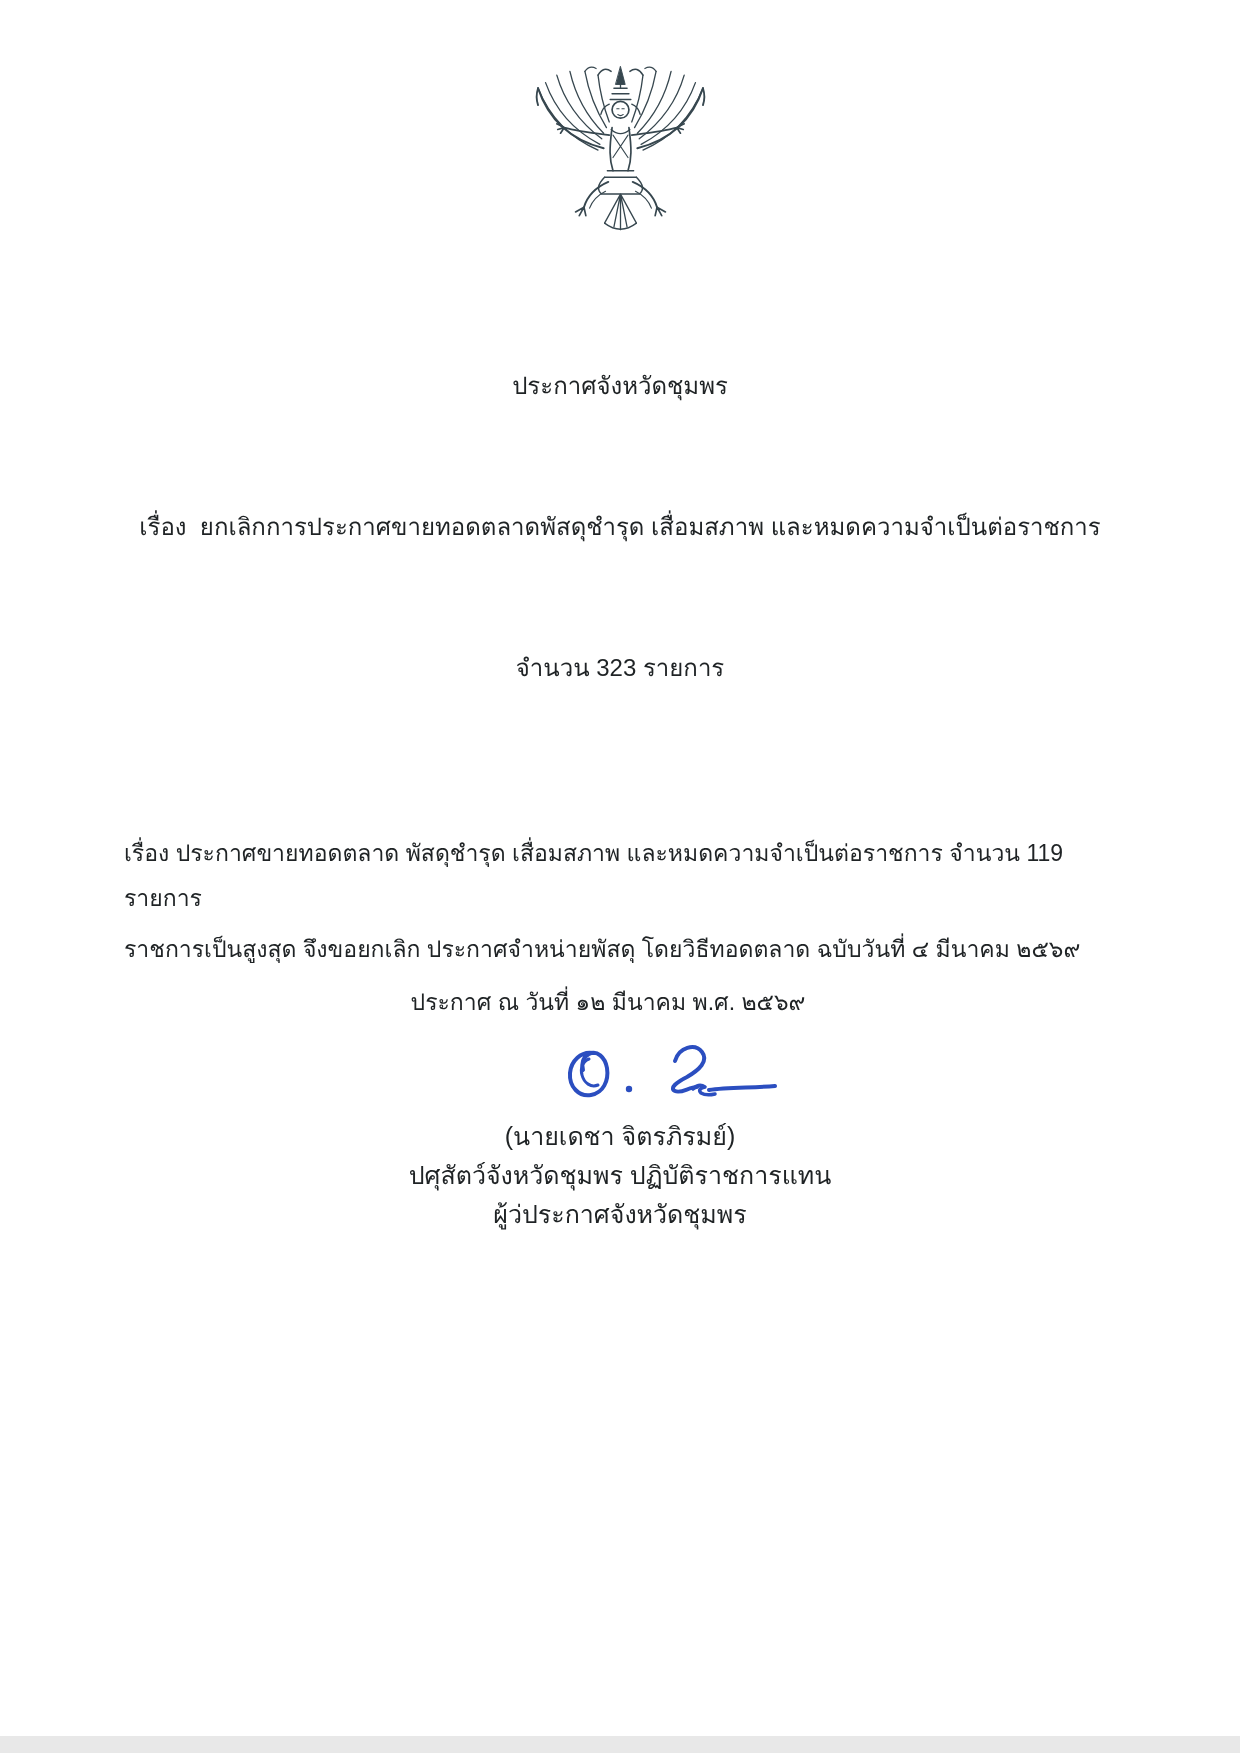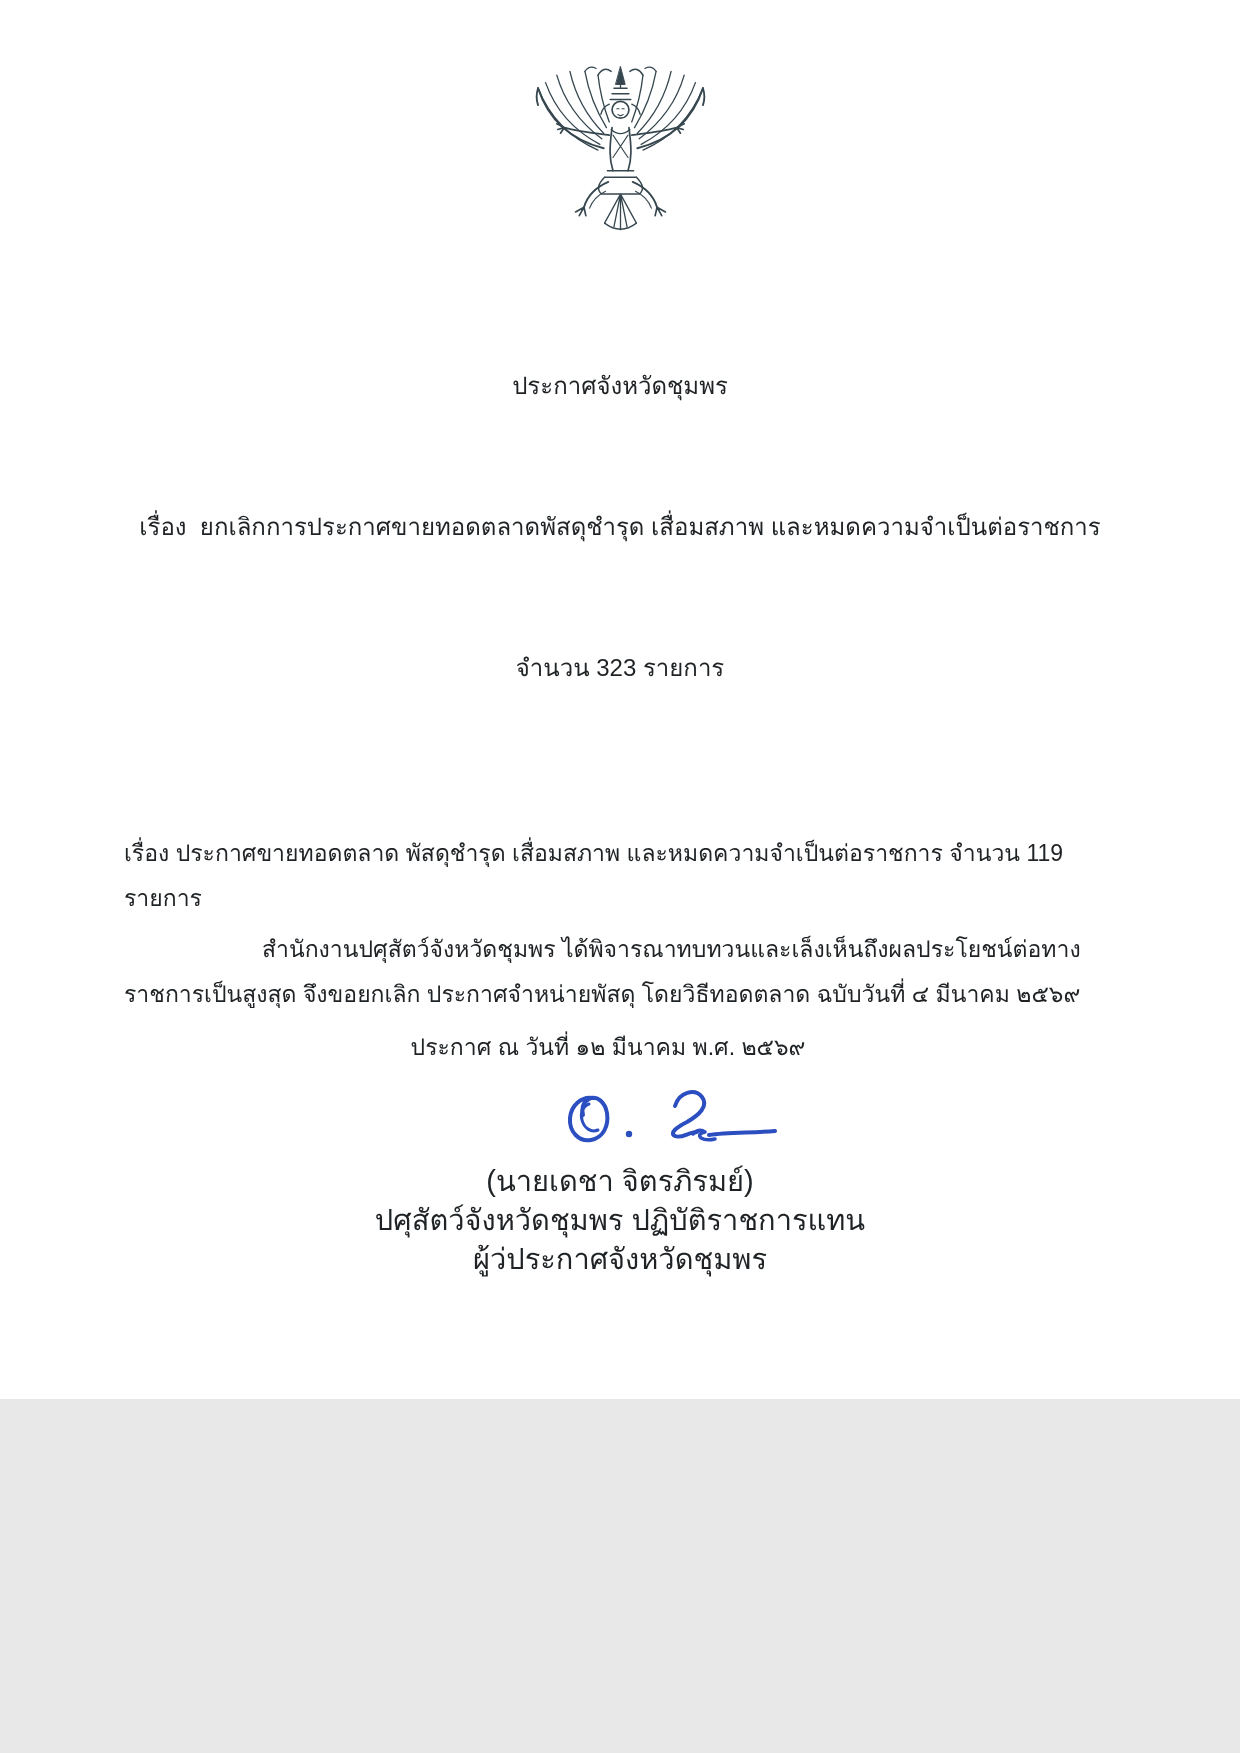--- a/index.html
+++ b/index.html
@@ -1,20 +1,20 @@
 <!DOCTYPE html>
 <html lang="th"><head>
 <meta charset="utf-8">
 <style>
   * { margin: 0; padding: 0; box-sizing: border-box; }
   html, body { background: #e8e8e8; }
   .page {
     position: relative;
     width: 1240px;
-    height: 1399px;
+    height: 1736px;
     margin: 0 auto;
     background: #ffffff;
     font-family: "Liberation Sans", "DejaVu Sans", sans-serif;
     color: #1f2325;
     overflow: hidden;
   }
   .emblem-wrap {
     padding-top: 62px;
     text-align: center;
   }
@@ -47,21 +47,21 @@
     height: 74px;
   }
   .signature-wrap svg {
     position: relative;
     left: 52px;
     top: 2px;
   }
   .signer-block {
     margin-top: 8px;
     text-align: center;
-    font-size: 29px;
+    font-size: 25px;
     line-height: 39px;
   }
 </style>
 </head>
 <body>
 
 <div class="page">
 
   <div class="emblem-wrap">
     <svg viewBox="0 0 240 190" width="225" height="178" aria-hidden="true">
@@ -112,21 +112,20 @@
     <div class="hdr-line">ประกาศจังหวัดชุมพร</div>
     <div class="hdr-line">เรื่อง  ยกเลิกการประกาศขายทอดตลาดพัสดุชำรุด เสื่อมสภาพ และหมดความจำเป็นต่อราชการ</div>
     <div class="hdr-line">จำนวน 323 รายการ</div>
   </div>
 
   <div class="doc-body">
     <div class="para1">
       <div class="line">เรื่อง ประกาศขายทอดตลาด พัสดุชำรุด เสื่อมสภาพ และหมดความจำเป็นต่อราชการ จำนวน 119 รายการ</div>
     </div>
     <div class="para2">
-      <div class="line indent">สำนักงานปศุสัตว์จังหวัดชุมพร ได้พิจารณาทบทวนและเล็งเห็นถึงผลประโยชน์ต่อทาง</div>
       <div class="line">ราชการเป็นสูงสุด จึงขอยกเลิก ประกาศจำหน่ายพัสดุ โดยวิธีทอดตลาด ฉบับวันที่ ๔ มีนาคม ๒๕๖๙</div>
     </div>
   </div>
 
   <div class="date-line">ประกาศ ณ วันที่ ๑๒ มีนาคม พ.ศ. ๒๕๖๙</div>
 
   <div class="signature-wrap">
     <svg viewBox="0 0 230 72" width="230" height="72" aria-hidden="true">
       <g stroke="#2b4ec0" fill="none" stroke-linecap="round" stroke-linejoin="round">
 

